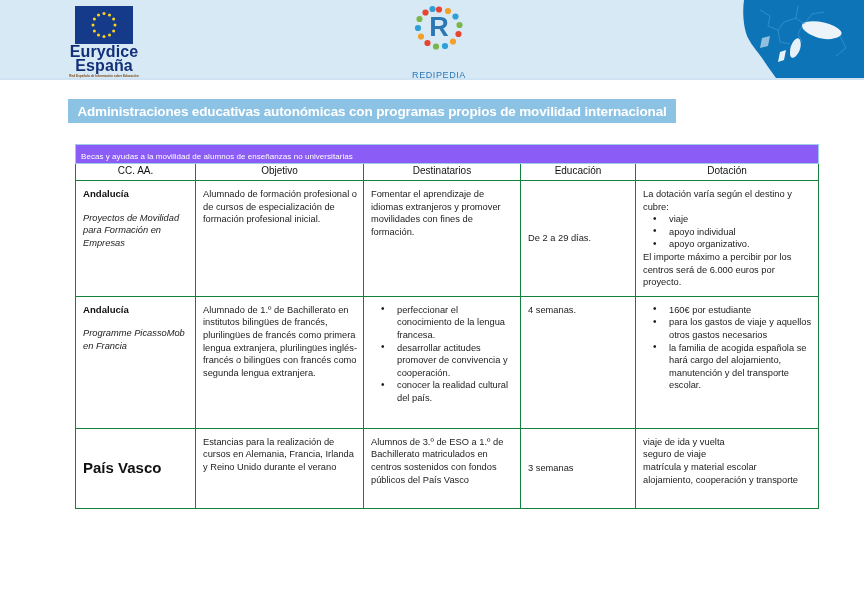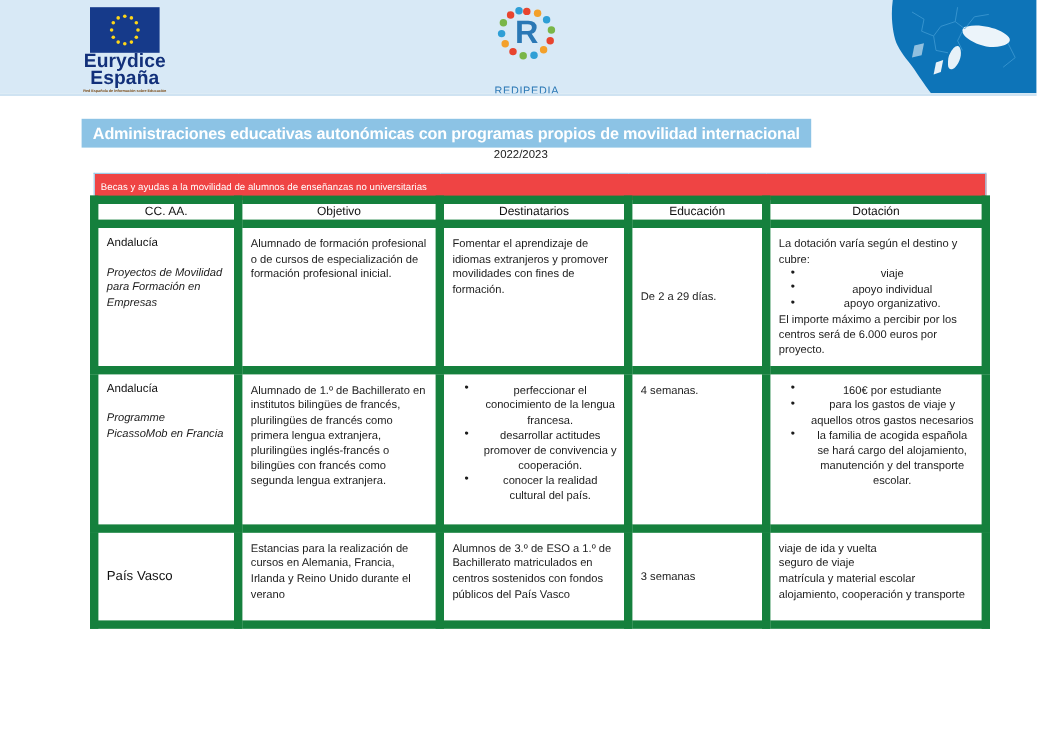--- a/index.html
+++ b/index.html
@@ -137,26 +137,26 @@
     position: absolute;
     left: 75px; top: 144px;
     width: 743px;
   }
   table.main {
     border-collapse: collapse;
     width: 743px;
     table-layout: fixed;
   }
   table.main td, table.main th {
-    border: 7px solid #15803d;
+    border: 1px solid #15803d;
     vertical-align: top;
     padding: 0;
   }
   .band-cell {
-    background: #ef4444;
+    background: #8b5cf6;
     border: 1px solid #9ecce8 !important;
     height: 13px;
     padding: 0 0 0 5px !important;
     vertical-align: middle;
   }
   .band-text {
     color: #ffffff;
     font-size: 8px;
     line-height: 13px;
     white-space: nowrap;
@@ -175,42 +175,41 @@
 
   td.cell {
     font-size: 9.3px;
     line-height: 12.6px;
     color: #1c1c1c;
     padding: 7px 6px 7px 7px !important;
   }
   td.cell.mid { vertical-align: middle; }
 
   .region-name {
-    font-weight: normal;
+    font-weight: bold;
     font-size: 9.6px;
     color: #111111;
     margin-bottom: 11px;
   }
   .region-prog {
     font-style: italic;
     font-size: 9.3px;
     color: #1c1c1c;
     line-height: 12.6px;
   }
   .region-only {
-    font-weight: normal;
-    font-size: 11px;
+    font-weight: bold;
+    font-size: 15px;
     color: #111111;
   }
 
   ul.bl {
     margin: 0;
     padding: 0 0 0 14px;
     list-style: none;
-    text-align: center;
   }
   ul.bl li {
     position: relative;
     margin: 0 0 0 0;
     padding: 0 0 0 12px;
     line-height: 12.6px;
   }
   ul.bl li::before {
     content: "\2022";
     position: absolute;
@@ -295,21 +294,20 @@
           <path d="M62,26 L58,34 L62,42"></path>
         </g>
       </svg>
     </div>
   </div>
   <div class="banner-divider"></div>
 
   <div class="title-bar">
     <span class="title-text">Administraciones educativas autonómicas con programas propios de movilidad internacional</span>
   </div>
-  <div class="subtitle-year">2022/2023</div>
 
   <div class="table-wrap">
     <table class="main">
       <colgroup>
         <col style="width:120px">
         <col style="width:168px">
         <col style="width:157px">
         <col style="width:115px">
         <col style="width:183px">
       </colgroup>

